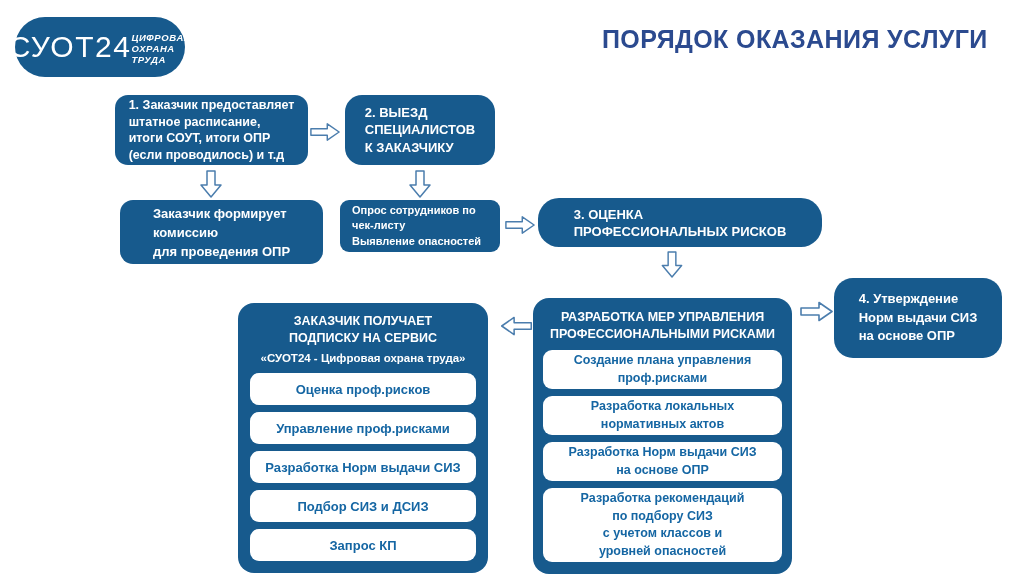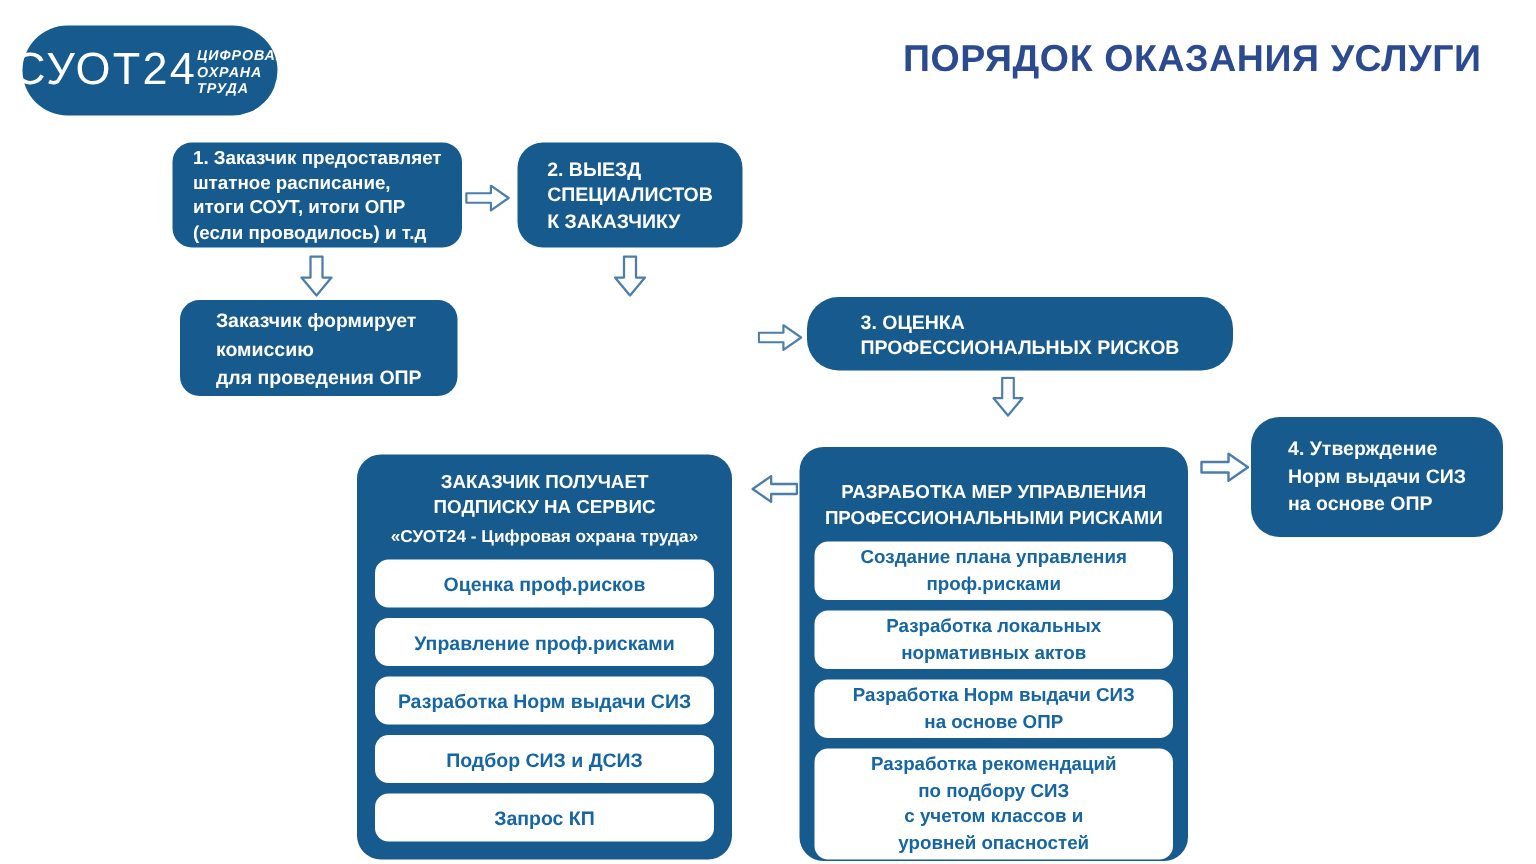--- a/index.html
+++ b/index.html
@@ -30,41 +30,41 @@
     font-size:25px;font-weight:800;color:var(--title-color);letter-spacing:0.4px;
   }
   
   .box{
     position:absolute;background:var(--box-fill);color:#fff;font-weight:700;
     display:flex;align-items:center;justify-content:center;text-align:left;
     white-space:pre-line;
   }
   .step1{left:115px;top:95px;width:193px;height:70px;border-radius:13px;font-size:12.5px;line-height:16.5px;}
   .step2{left:345px;top:95px;width:150px;height:70px;border-radius:17px;font-size:13px;line-height:17.5px;}
-  .commission{left:120px;top:200px;width:185px;height:64px;border-radius:13px;font-size:13px;line-height:19px;}
+  .commission{left:120px;top:200px;width:203px;height:64px;border-radius:13px;font-size:13px;line-height:19px;}
   .survey{left:340px;top:200px;width:160px;height:52px;border-radius:9px;font-size:11px;line-height:15.5px;
           justify-content:flex-start;text-align:left;padding-left:12px;}
   .step3{left:538px;top:198px;width:284px;height:49px;border-radius:21px;font-size:13px;line-height:17px;}
   .step4{left:834px;top:278px;width:168px;height:80px;border-radius:19px;font-size:13px;line-height:18.5px;}
   
   .arrow{position:absolute;}
   .a-12{left:310px;top:122px;}
   .a-d1{left:200px;top:170px;}
   .a-d2{left:409px;top:170px;}
   .a-s3{left:505px;top:215px;}
   .a-d3{left:661px;top:251px;}
   .a-m4{left:800px;top:301px;}
   .a-left{left:500px;top:316px;}
   
   .panel{
     position:absolute;background:var(--box-fill);border-radius:16px;
     display:flex;flex-direction:column;gap:7px;color:#fff;margin-top:15px;
   }
   .panel-sub{left:238px;top:288px;width:250px;height:270px;padding:10px 12px 12px;}
-  .panel-meas{left:533px;top:283px;width:259px;height:276px;padding:22px 10px;}
+  .panel-meas{left:533px;top:283px;width:259px;height:276px;padding:11px 10px;}
   .panel-title{
     font-weight:700;text-align:center;white-space:pre-line;
     font-size:12.5px;line-height:17px;
   }
   .panel-subtitle{
     font-weight:700;text-align:center;font-size:11.5px;line-height:16px;margin-top:-4px;
   }
   .subbox{
     background:var(--white);color:var(--subbox-text);font-weight:700;border-radius:9px;
     display:flex;align-items:center;justify-content:center;text-align:center;
@@ -102,20 +102,23 @@
   <svg class="arrow a-d1" width="22" height="28" viewBox="0 0 22 28">
     <path d="M7 1 H15 V15 H21 L11 27 L1 15 H7 Z" fill="#fff" stroke="var(--arrow-stroke)" stroke-width="1.5" stroke-linejoin="round"></path>
   </svg>
   <svg class="arrow a-d2" width="22" height="28" viewBox="0 0 22 28">
     <path d="M7 1 H15 V15 H21 L11 27 L1 15 H7 Z" fill="#fff" stroke="var(--arrow-stroke)" stroke-width="1.5" stroke-linejoin="round"></path>
   </svg>
 
   <div class="box commission">Заказчик формирует
 комиссию
 для проведения ОПР</div>
+  <div class="box survey">Опрос сотрудников по
+чек-листу
+ Выявление опасностей</div>
 
   <svg class="arrow a-s3" width="30" height="20" viewBox="0 0 33 21">
     <path d="M1 7 H19 V1.5 L32 10.5 L19 19.5 V14 H1 Z" fill="#fff" stroke="var(--arrow-stroke)" stroke-width="1.6" stroke-linejoin="round"></path>
   </svg>
 
   <div class="box step3">3. ОЦЕНКА
 ПРОФЕССИОНАЛЬНЫХ РИСКОВ</div>
 
   <svg class="arrow a-d3" width="22" height="27" viewBox="0 0 22 28">
     <path d="M7 1 H15 V15 H21 L11 27 L1 15 H7 Z" fill="#fff" stroke="var(--arrow-stroke)" stroke-width="1.5" stroke-linejoin="round"></path>

